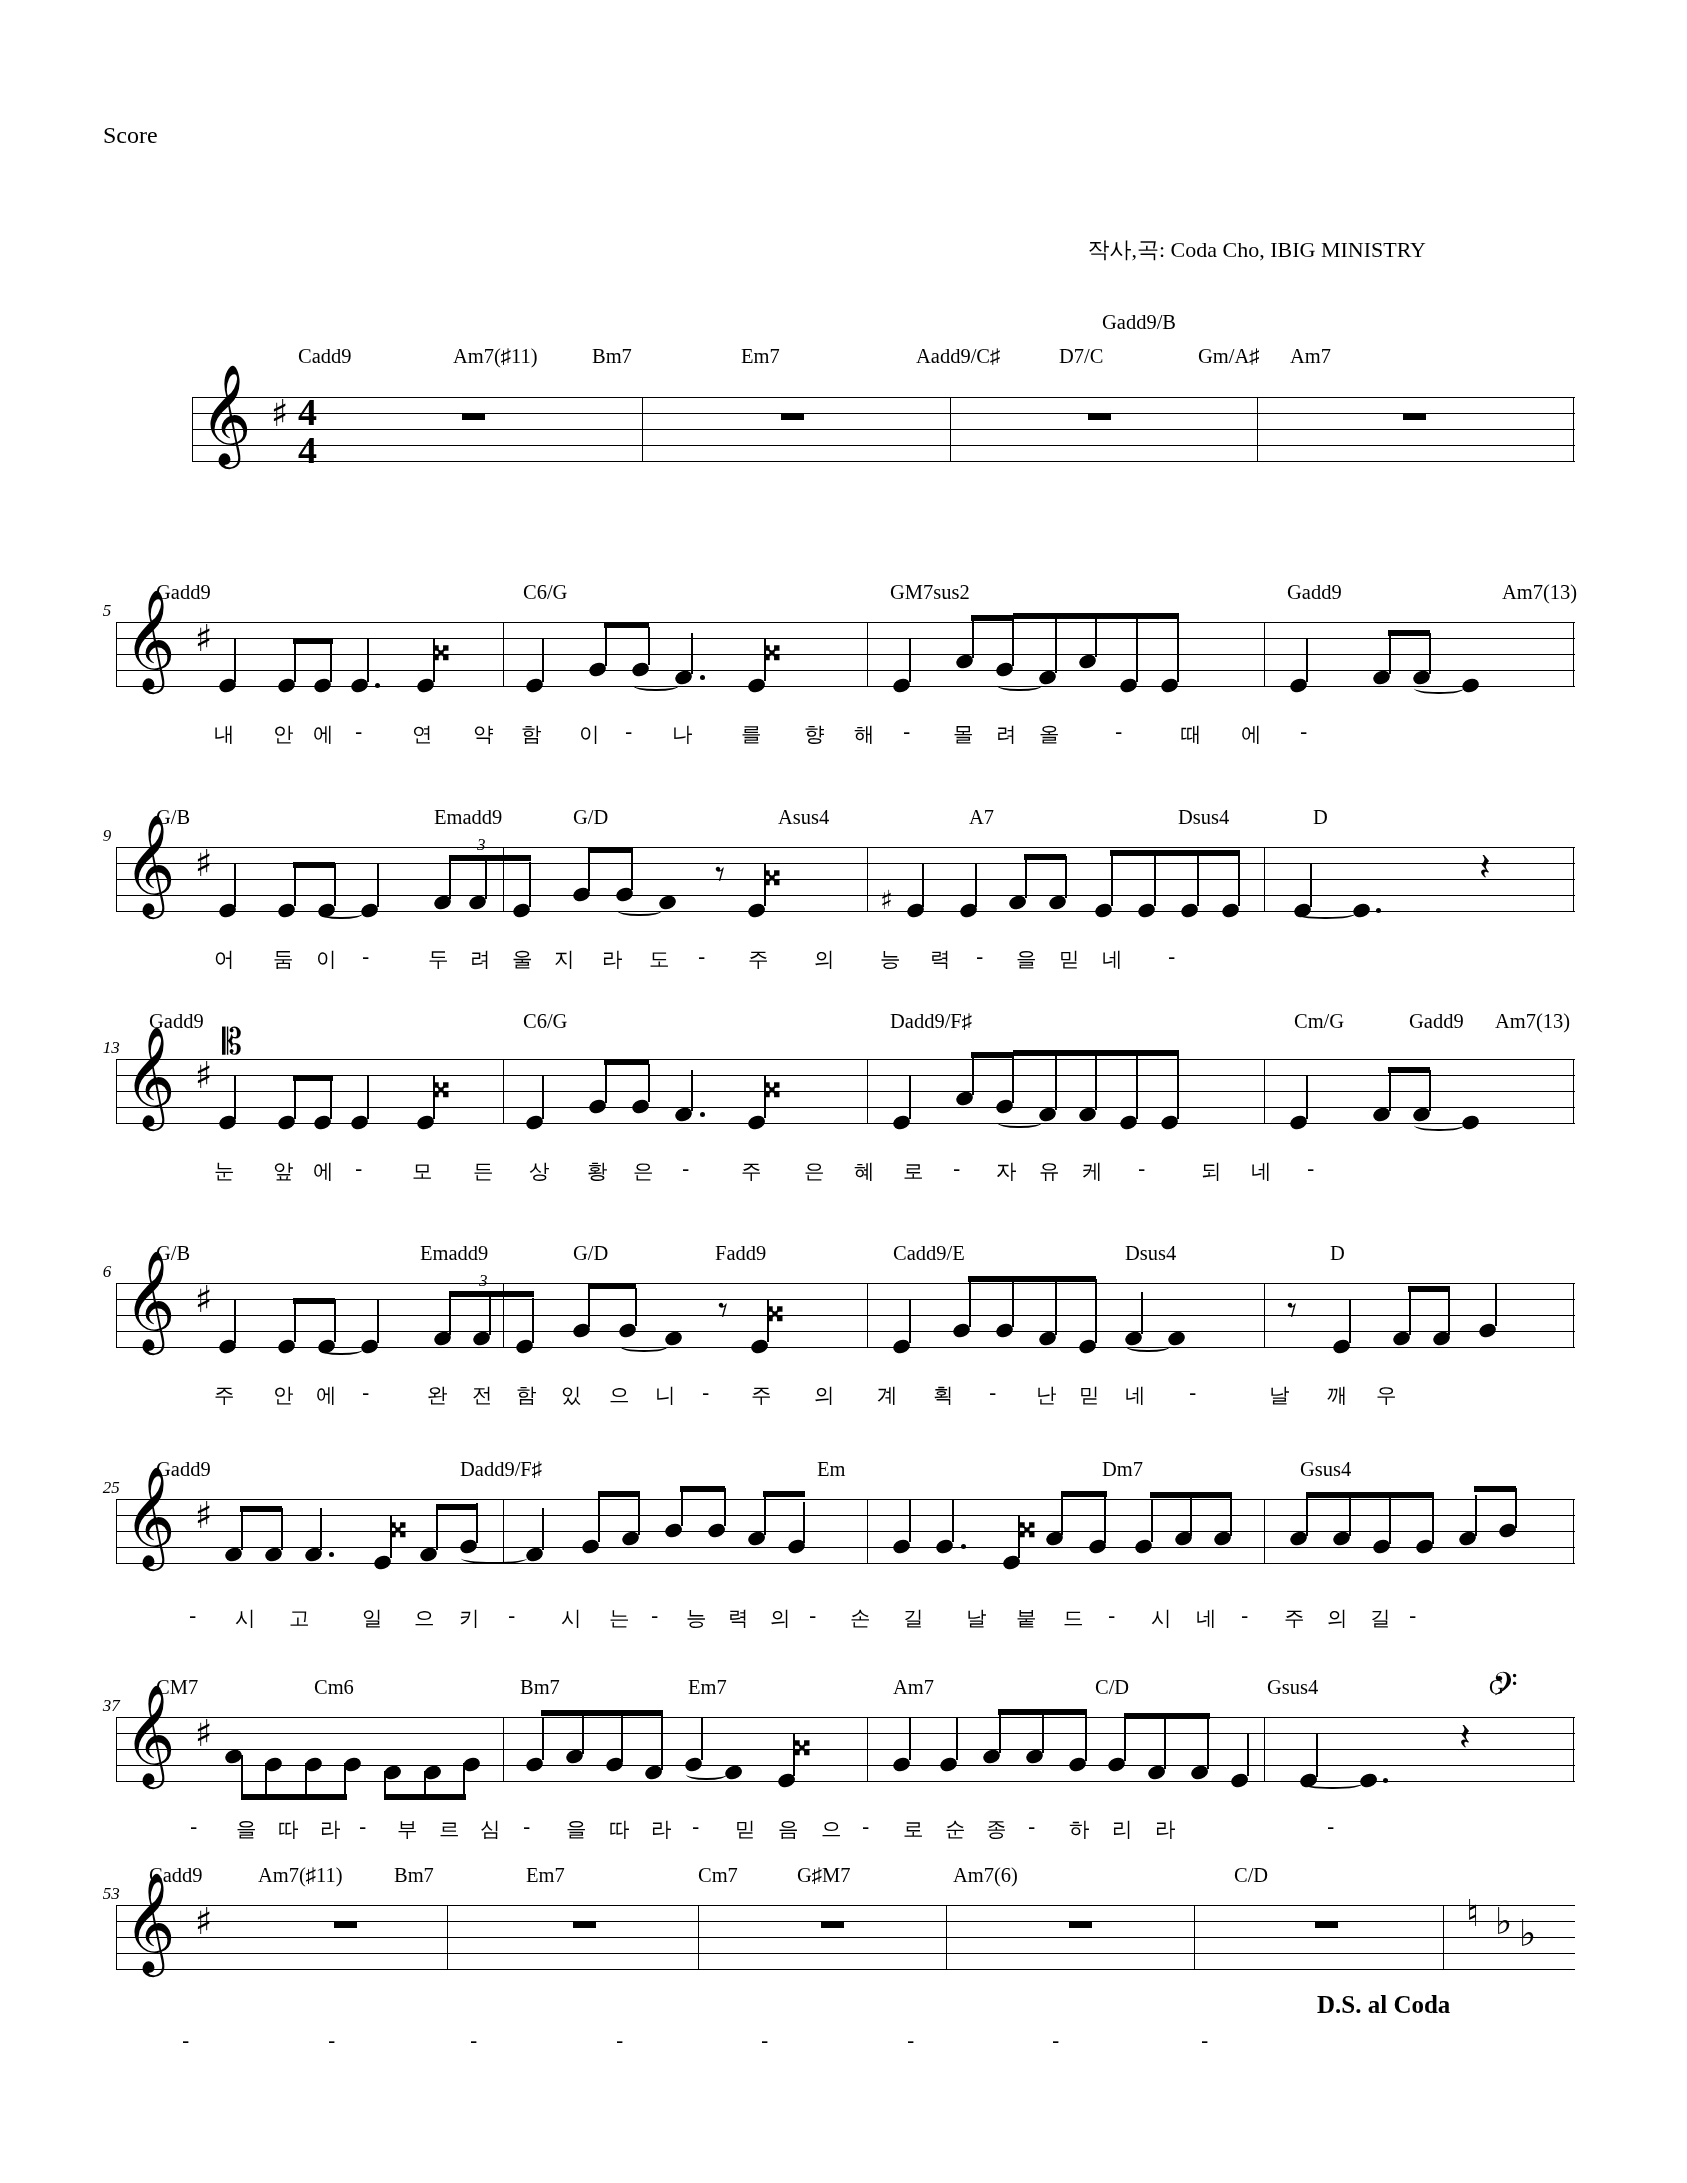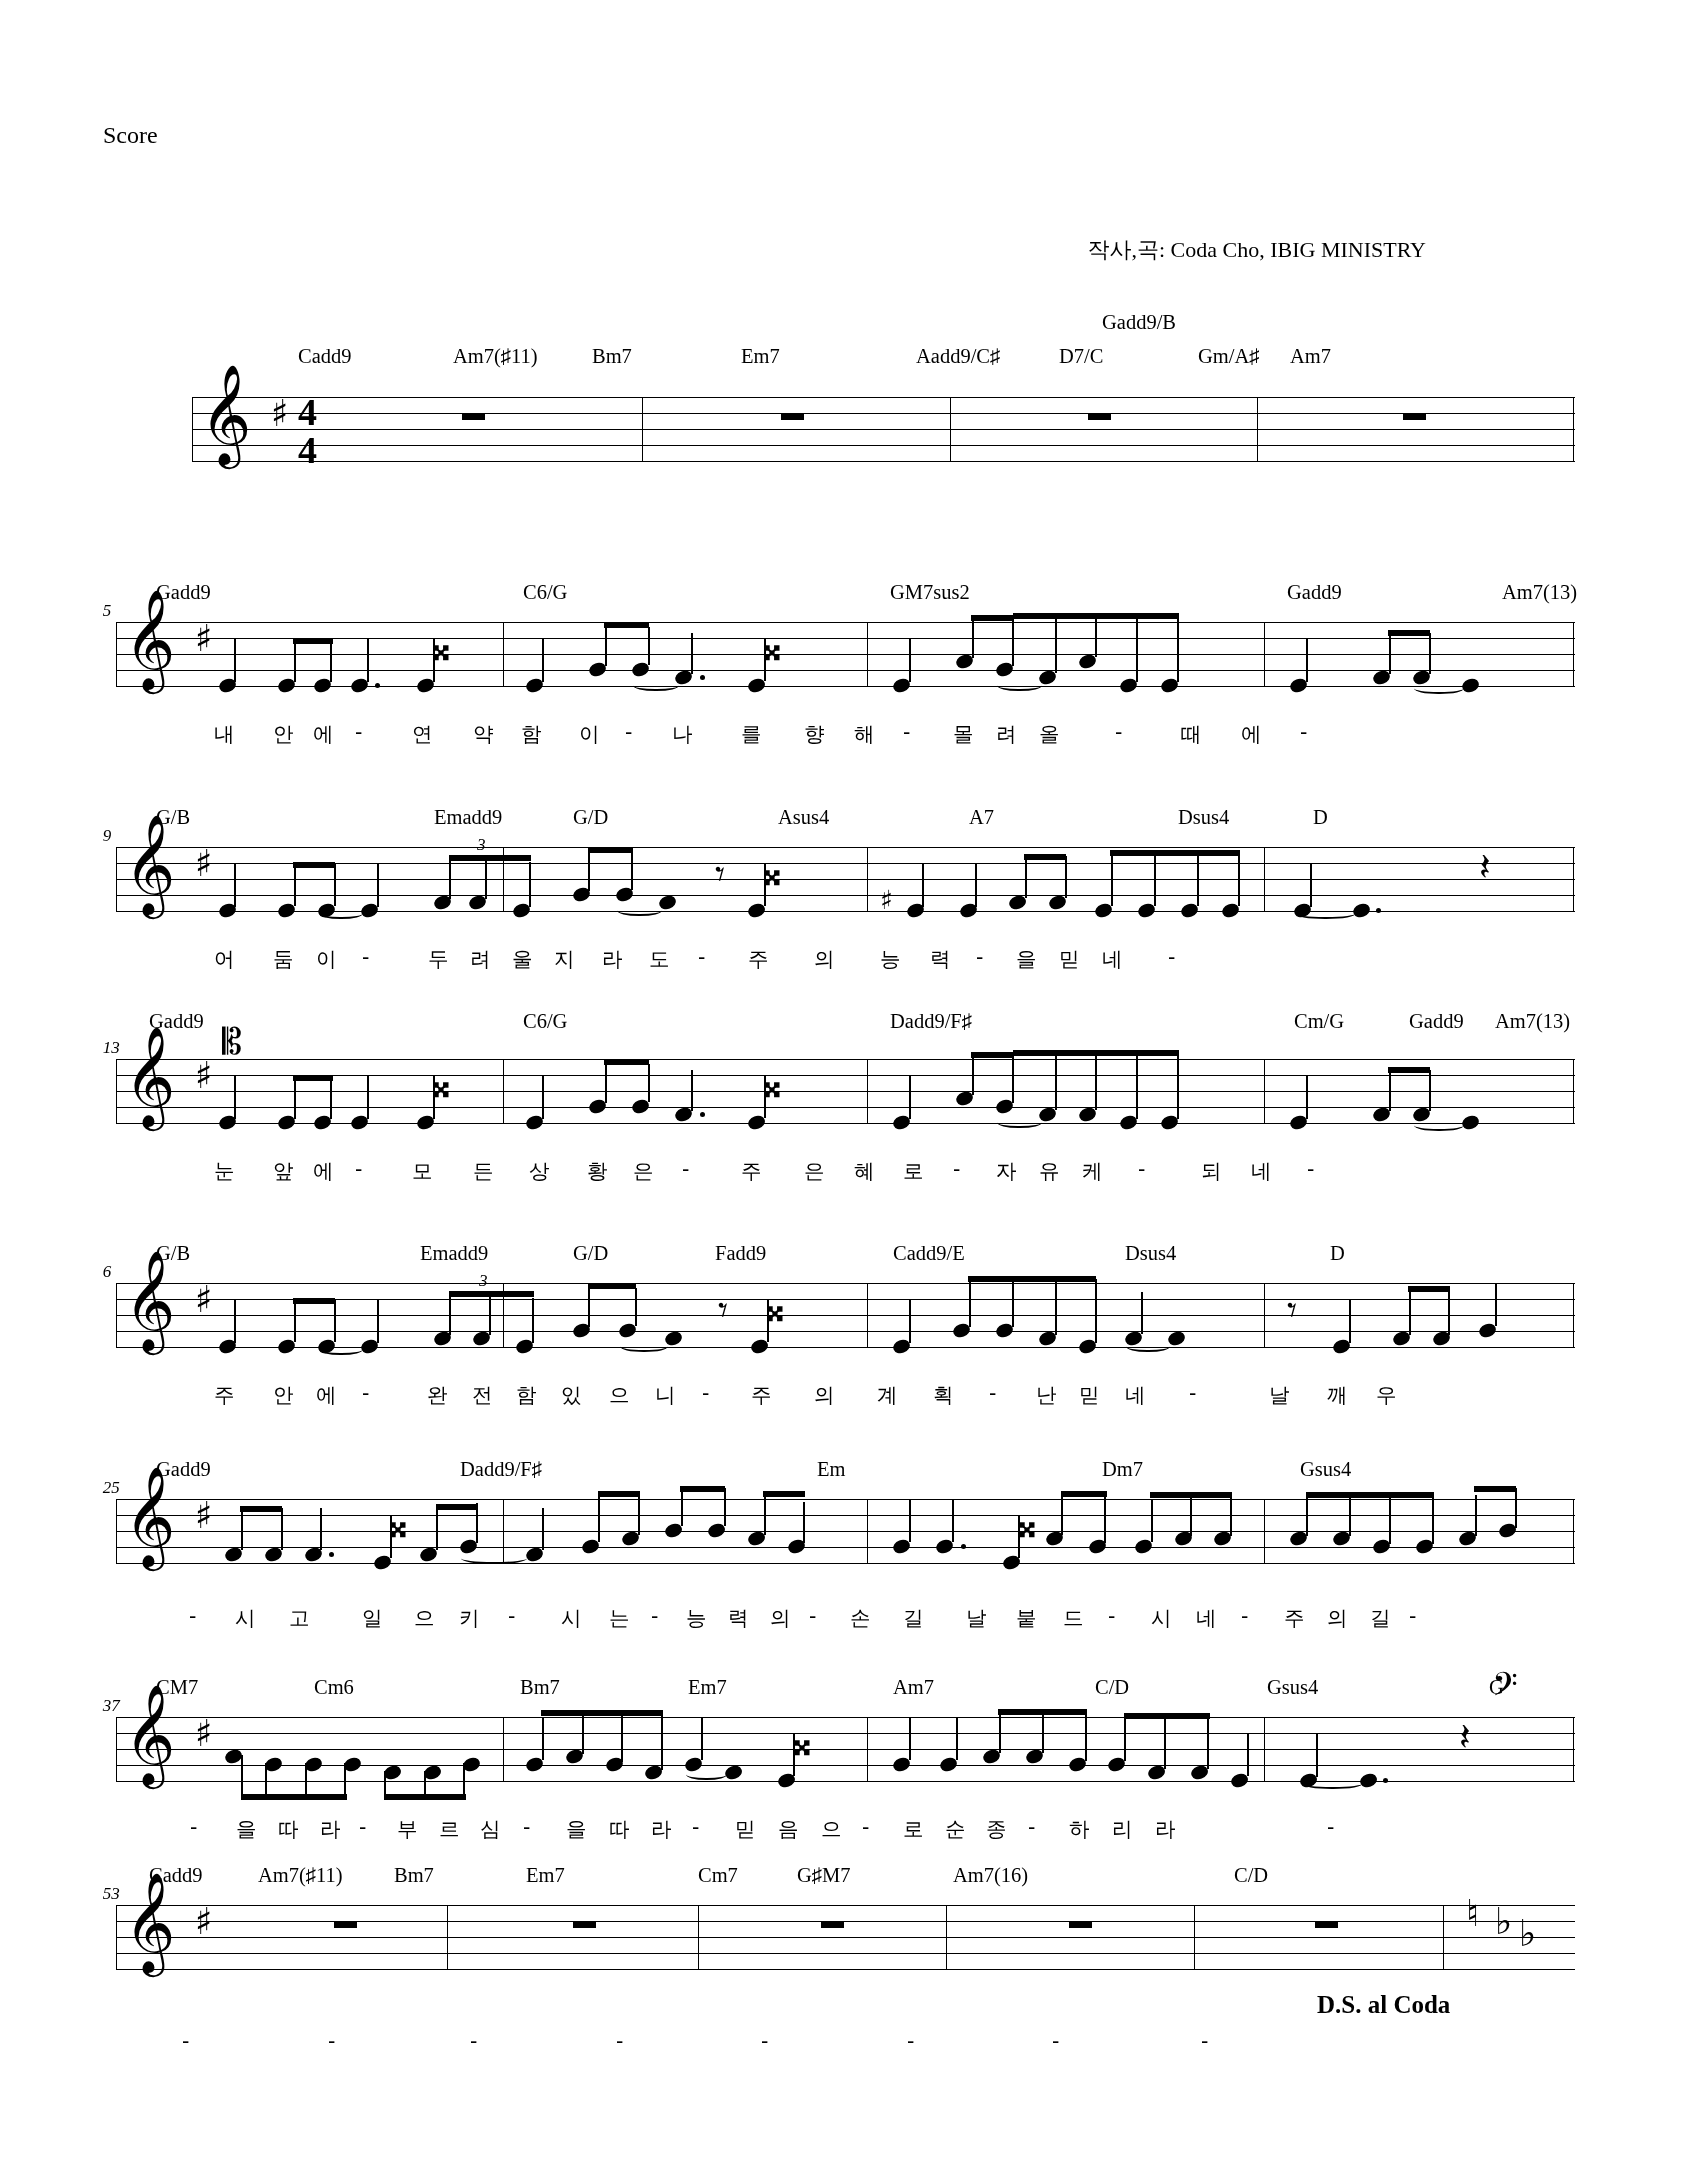--- a/index.html
+++ b/index.html
@@ -759,21 +759,21 @@
       <div class="ks" style="left:1350px;top:-13.2px;">♮</div>
       <div class="ks" style="left:1379px;top:-5.3px;">♭</div>
       <div class="ks" style="left:1403px;top:6.6px;">♭</div>
     </div>
     <div class="chord" style="left:33px;top:-41px;">Cadd9</div>
     <div class="chord" style="left:142px;top:-41px;">Am7(♯11)</div>
     <div class="chord" style="left:278px;top:-41px;">Bm7</div>
     <div class="chord" style="left:410px;top:-41px;">Em7</div>
     <div class="chord" style="left:582px;top:-41px;">Cm7</div>
     <div class="chord" style="left:681px;top:-41px;">G♯M7</div>
-    <div class="chord" style="left:837px;top:-41px;">Am7(16)</div>
+    <div class="chord" style="left:837px;top:-41px;">Am7(6)</div>
     <div class="chord" style="left:1118px;top:-41px;">C/D</div>
 
     <div class="dsal" style="left:1201px;top:86px;">D.S. al Coda</div>
 
     <div class="lyric" style="left:66px;top:124px;">-</div>
     <div class="lyric" style="left:212px;top:124px;">-</div>
     <div class="lyric" style="left:354px;top:124px;">-</div>
     <div class="lyric" style="left:500px;top:124px;">-</div>
     <div class="lyric" style="left:645px;top:124px;">-</div>
     <div class="lyric" style="left:791px;top:124px;">-</div>

